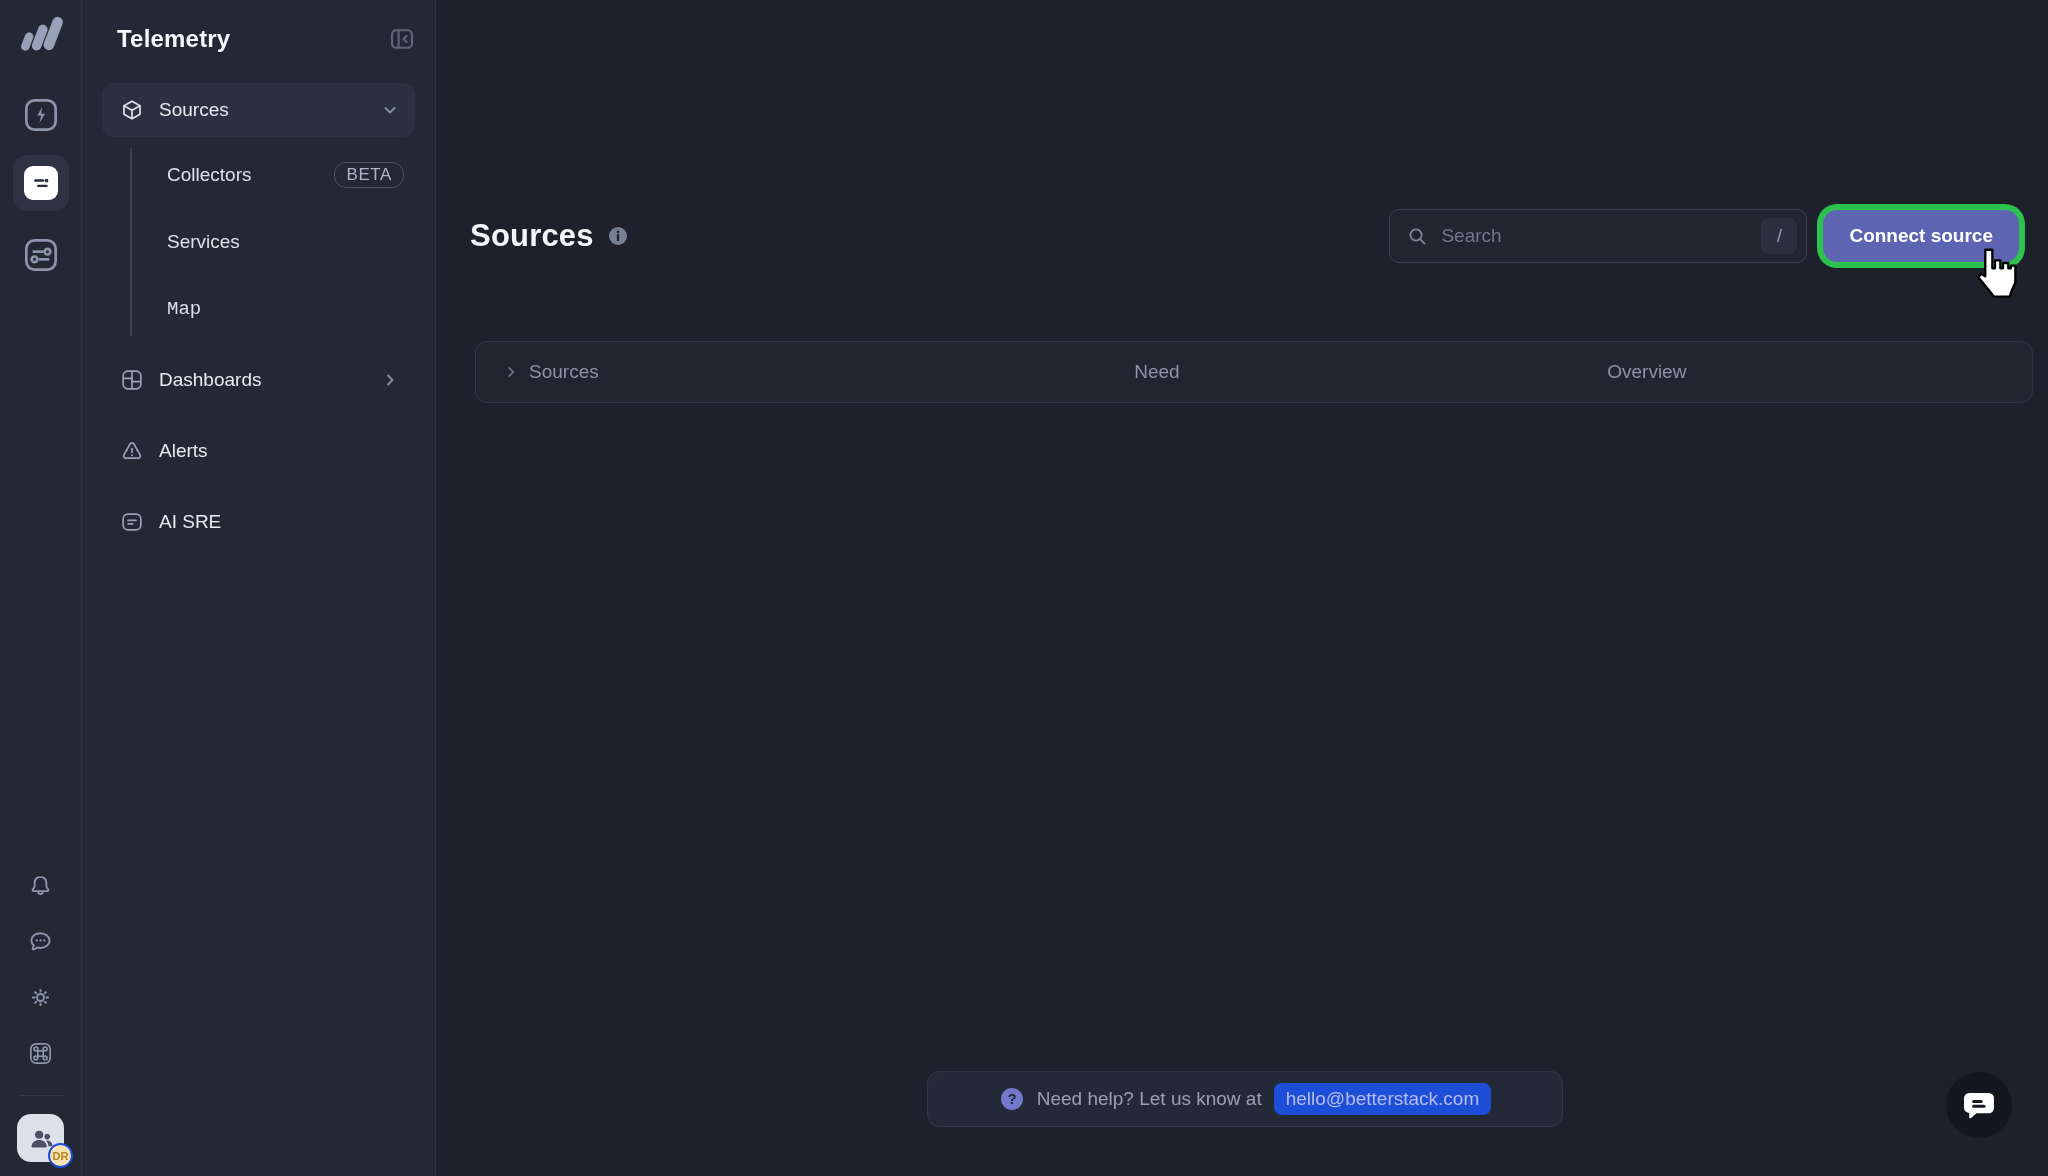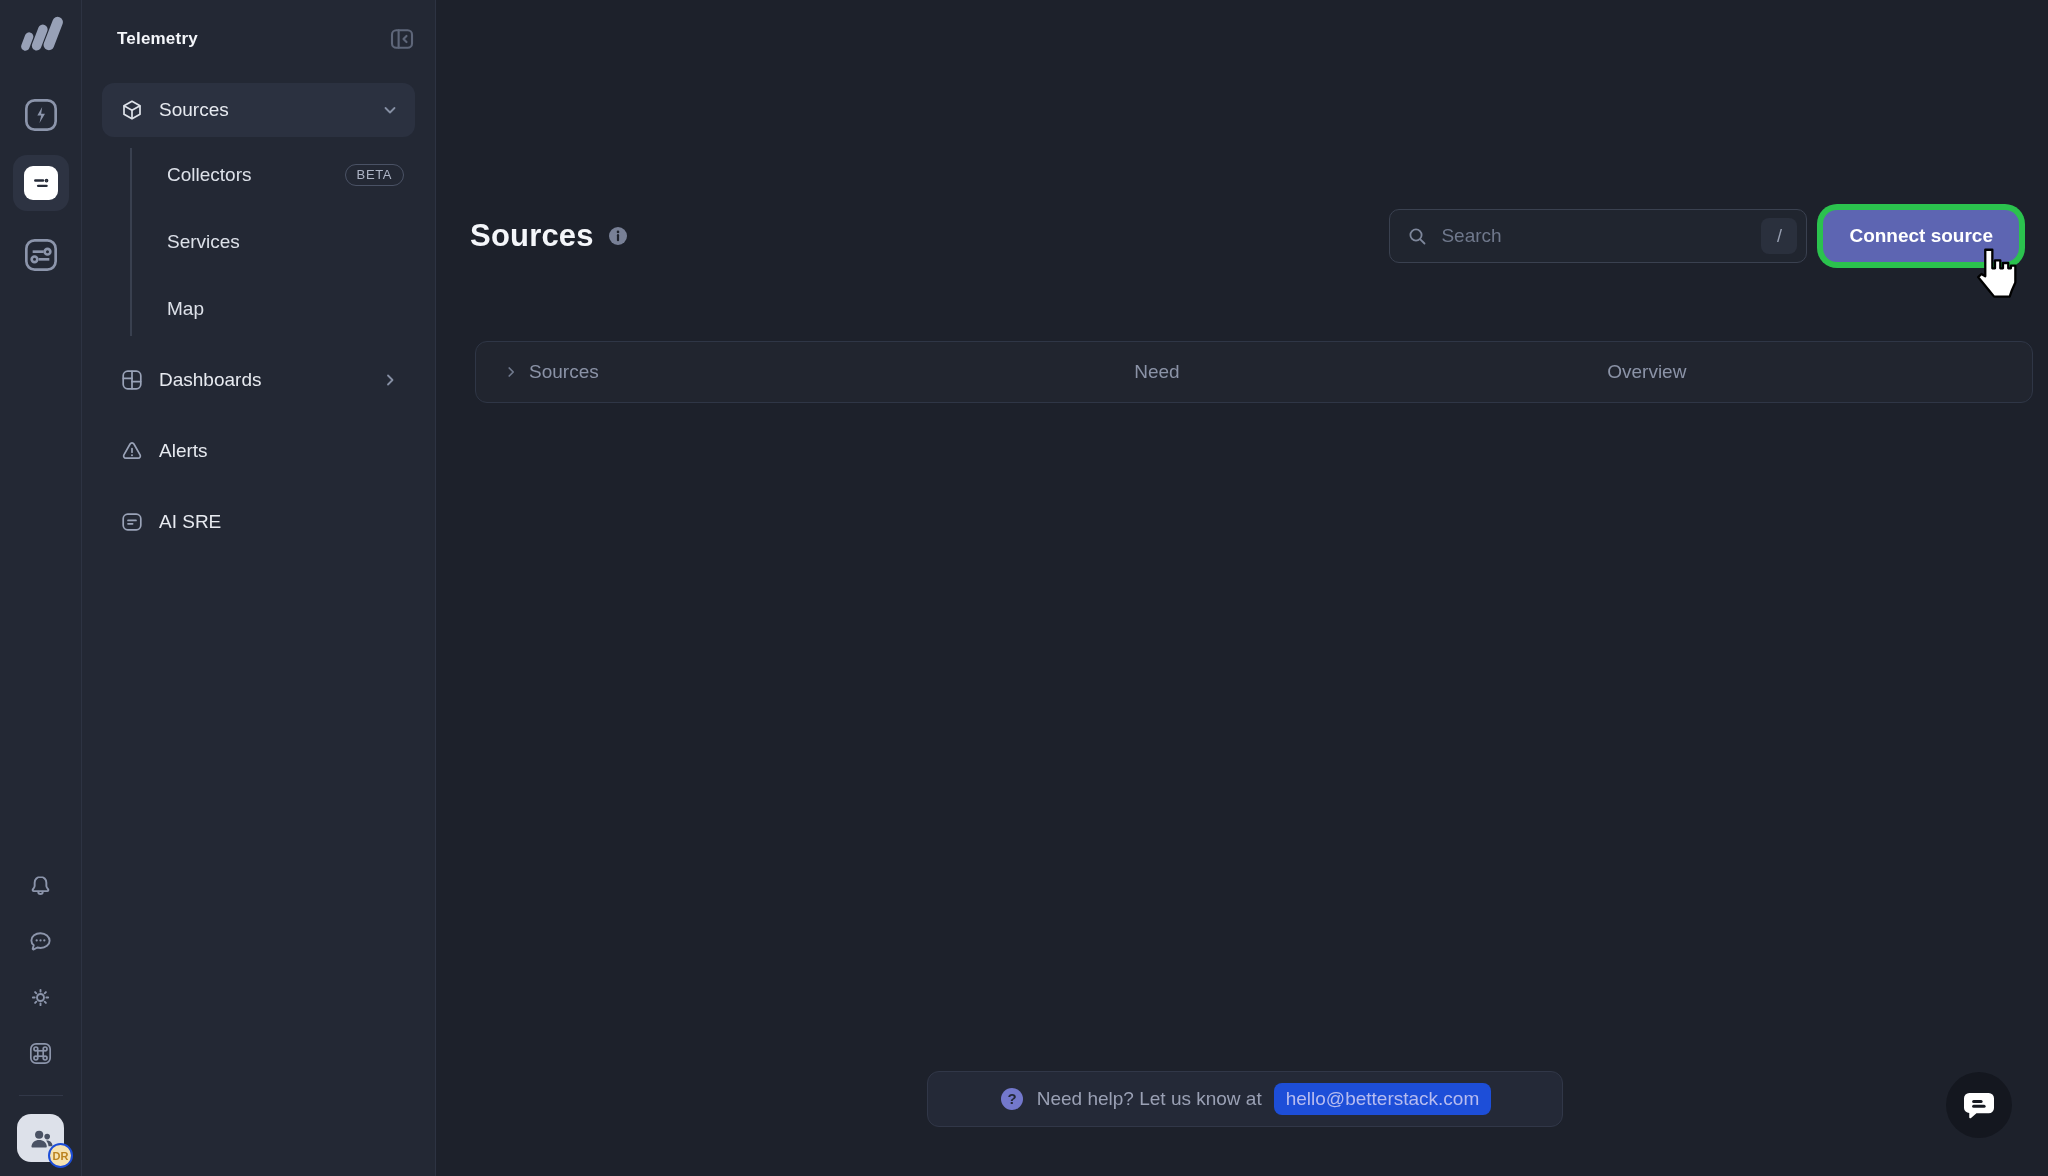--- a/index.html
+++ b/index.html
@@ -45,44 +45,44 @@
     background:#f6e3b2; color:#bb831f; font-size:11px; font-weight:700;
     display:flex; align-items:center; justify-content:center; border:2px solid #1d4ed8;
   }
 
   
   .sidebar {
     position:absolute; left:82px; top:0; bottom:0; width:354px;
     background:#232834; border-right:1px solid #2d3342;
   }
   .sidebar-header { display:flex; align-items:center; justify-content:space-between; padding:22px 18px 0 35px; height:56px; }
-  .sidebar-title { color:#f4f6fa; font-size:17px; font-weight:700; letter-spacing:.2px; }
+  .sidebar-title { color:#f4f6fa; font-size:24px; font-weight:700; letter-spacing:.2px; }
   .collapse-btn { background:none; border:none; color:#5e6679; padding:0; cursor:pointer; display:flex; }
 
   .nav-item {
     height:54px; margin:0 20px 17px; border-radius:12px;
     display:flex; align-items:center; gap:15px; padding:0 16px 0 18px;
     color:#e7eaf0; font-size:19px; font-weight:500; cursor:pointer;
   }
   .nav-item.active { background:#2b3140; margin-top:27px; margin-bottom:0; }
   .nav-item .nav-icon { color:#9aa3b8; display:flex; }
   .nav-item .chev { margin-left:auto; color:#868fa4; display:flex; }
 
   .subnav { position:relative; margin:11px 20px 0; }
   .subnav::before { content:""; position:absolute; left:28px; top:0; width:2px; height:188px; background:#39404f; }
   .subnav-item {
     height:54px; margin-bottom:13px; border-radius:12px;
     display:flex; align-items:center; padding:0 11px 0 65px;
     color:#dde1e9; font-size:19px; font-weight:400; cursor:pointer;
   }
-  .subnav-item:last-child { margin-bottom:0; }
+  .subnav-item:last-child { margin-bottom:0;font-family:Liberation Mono, monospace; }
   .spacer-after-subnav { height:17px; }
   .beta-pill {
     margin-left:auto; border:1.5px solid #4a5265; color:#aeb5c6;
-    font-size:13px; font-weight:500; letter-spacing:.6px;
+    font-size:17px; font-weight:500; letter-spacing:.6px;
     border-radius:12px; padding:3px 11px 4px; line-height:1;text-align:right;
   }
 
   
   .page-header {
     position:absolute; left:470px; right:29px; top:206px; height:60px;
     display:flex; align-items:center; justify-content:space-between;
   }
   .title-wrap { display:flex; align-items:center; gap:13px; }
   .page-title { margin:0; color:#f4f6fa; font-size:31px; font-weight:700; letter-spacing:.2px; }

